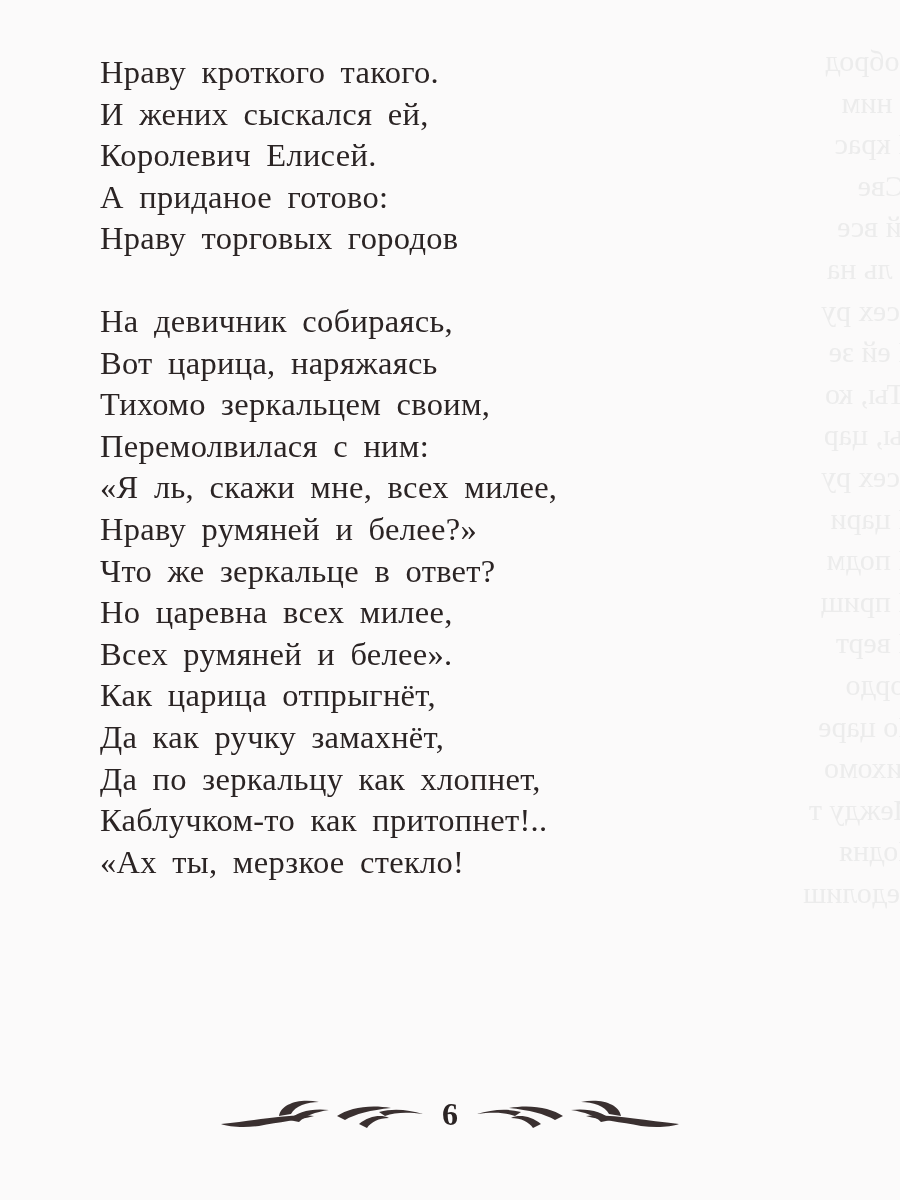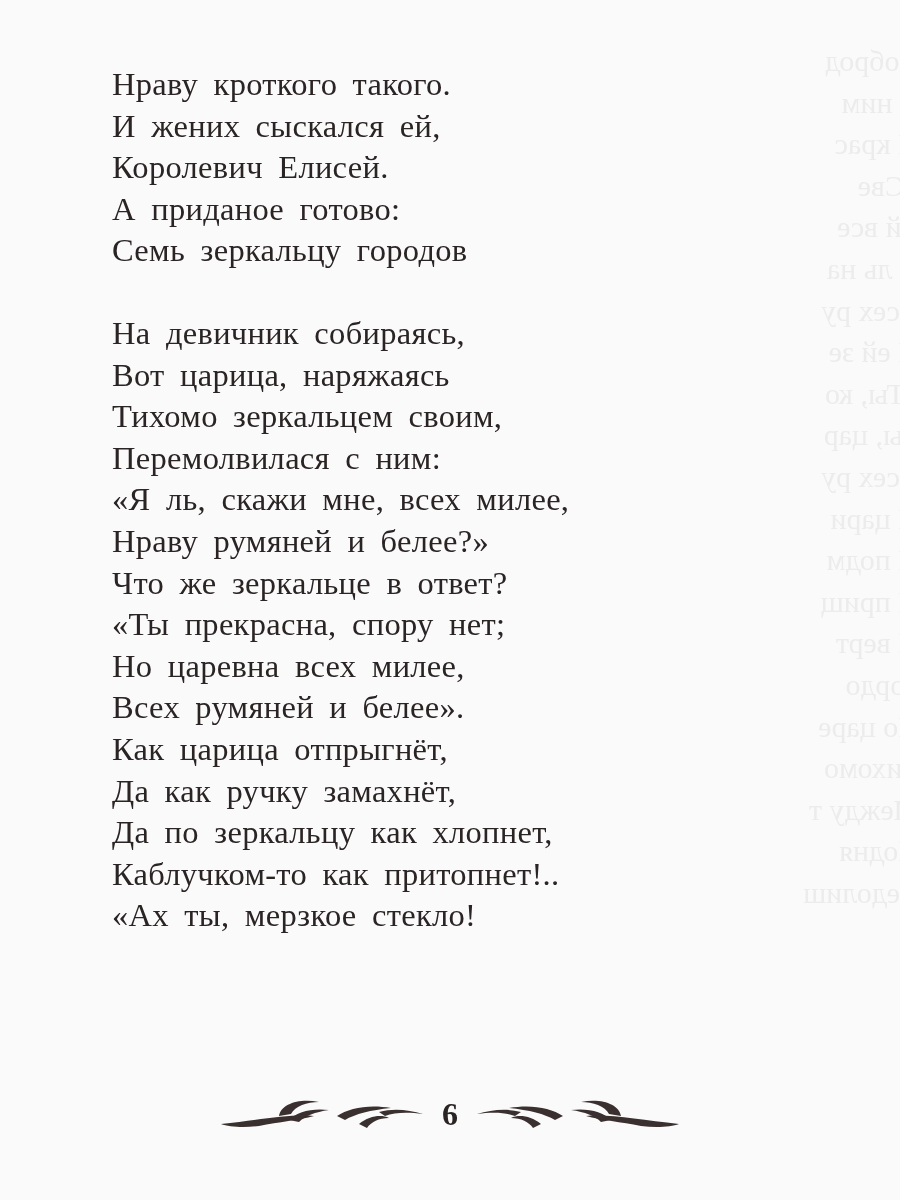--- a/index.html
+++ b/index.html
@@ -12,21 +12,21 @@
   }
   .bleed {
     position:absolute; left:720px; top:40px; width:200px; height:1020px;
     color:#ececec; font-size:30px; line-height:41.6px; white-space:pre;
     overflow:hidden; transform:scaleX(-1); transform-origin:center;
     pointer-events:none;
   }
   .poem {
     position:absolute; left:100px; top:52px; width:720px;
   }
-  .stanza { margin:12px; }
+  .stanza { margin:0; }
   .stanza + .stanza { margin-top:41px; }
   .line {
     display:block; font-size:32.5px; line-height:41.6px; height:41.6px;
     word-spacing:7px; letter-spacing:0.3px; white-space:nowrap;
   }
   .footer {
     position:absolute; left:0; top:1092px; width:900px; height:44px;
     display:flex; justify-content:center; align-items:center; gap:18px;
   }
   .ornament { width:205px; height:40px; }
@@ -57,31 +57,30 @@
 Подня
 Ведолиш
 </div>
 
 <main class="poem">
   <div class="stanza">
     <span class="line">Нраву кроткого такого.</span>
     <span class="line">И жених сыскался ей,</span>
     <span class="line">Королевич Елисей.</span>
     <span class="line">А приданое готово:</span>
-    <span class="line">Семь зеркальцу городов</span>
+    <span class="line">Нраву торговых городов</span>
   </div>
   <div class="stanza">
     <span class="line">На девичник собираясь,</span>
     <span class="line">Вот царица, наряжаясь</span>
     <span class="line">Тихомо зеркальцем своим,</span>
     <span class="line">Перемолвилася с ним:</span>
     <span class="line">«Я ль, скажи мне, всех милее,</span>
     <span class="line">Нраву румяней и белее?»</span>
     <span class="line">Что же зеркальце в ответ?</span>
-    <span class="line">«Ты прекрасна, спору нет;</span>
     <span class="line">Но царевна всех милее,</span>
     <span class="line">Всех румяней и белее».</span>
     <span class="line">Как царица отпрыгнёт,</span>
     <span class="line">Да как ручку замахнёт,</span>
     <span class="line">Да по зеркальцу как хлопнет,</span>
     <span class="line">Каблучком-то как притопнет!..</span>
     <span class="line">«Ах ты, мерзкое стекло!</span>
   </div>
 </main>
 

